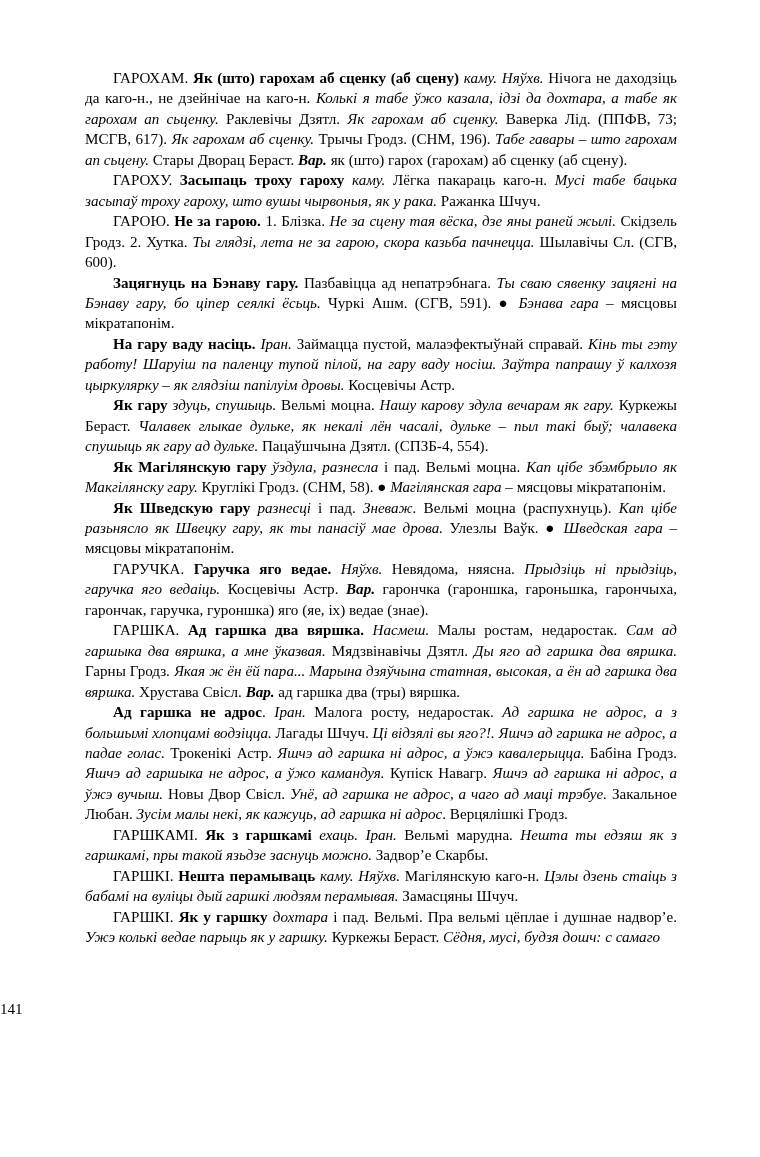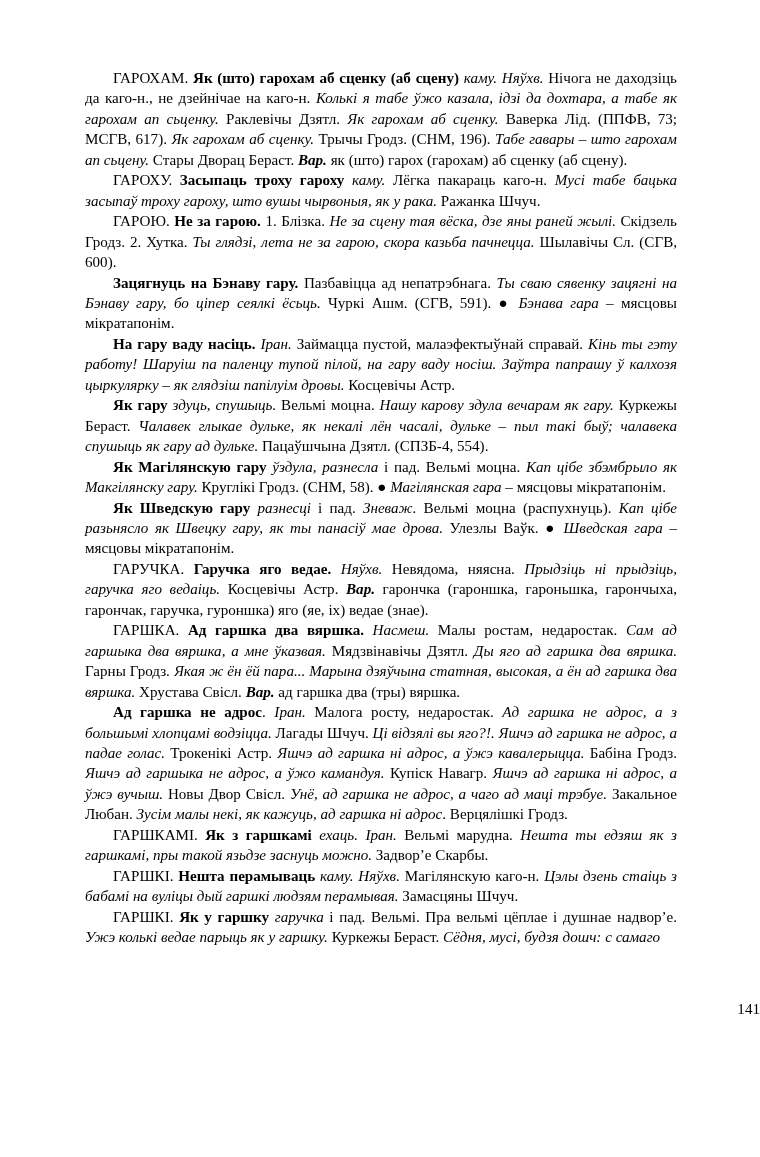--- a/index.html
+++ b/index.html
@@ -40,21 +40,21 @@
   }
   .hw   { font-weight: 400; }          
   .ph   { font-weight: 700; }          
   .ital { font-style: italic; }        
   .bi   { font-weight: 700; font-style: italic; }
   .pagenum {
     position: absolute;
     left: 0;
     right: 0;
     top: 1001px;
-    text-align: right;
+    text-align: left;
     font-size: 15.1px;
     font-family: "Liberation Serif", "DejaVu Serif", serif;
   }
 </style>
 </head>
 <body>
 
 <div class="page">
 
   <div class="text-column" id="text-column">
@@ -64,18 +64,18 @@
       <p class="entry"><span class="ph">Зацягнуць на Бэнаву гару.</span><span class="hw"> Пазбавіцца ад непатрэбнага. </span><span class="ital">Ты сваю сявенку зацягні на Бэнаву гару, бо ціпер сеялкі ёсьць.</span><span class="hw"> Чуркі Ашм. (СГВ, 591). ● </span><span class="ital">Бэнава гара</span><span class="hw"> – мясцовы мікратапонім.</span></p>
       <p class="entry"><span class="ph">На гару ваду насіць.</span><span class="hw"> </span><span class="ital">Іран.</span><span class="hw"> Займацца пустой, малаэфектыўнай справай. </span><span class="ital">Кінь ты гэту работу! Шаруіш па паленцу тупой пілой, на гару ваду носіш. Заўтра папрашу ў калхозя цыркулярку – як глядзіш папілуім дровы.</span><span class="hw"> Косцевічы Астр.</span></p>
       <p class="entry"><span class="ph">Як гару</span><span class="hw"> </span><span class="ital">здуць, спушыць.</span><span class="hw"> Вельмі моцна. </span><span class="ital">Нашу карову здула вечарам як гару.</span><span class="hw"> Куркежы Бераст. </span><span class="ital">Чалавек глыкае дульке, як некалі лён часалі, дульке – пыл такі быў; чалавека спушыць як гару ад дульке.</span><span class="hw"> Пацаўшчына Дзятл. (СПЗБ-4, 554).</span></p>
       <p class="entry"><span class="ph">Як Магілянскую гару</span><span class="hw"> </span><span class="ital">ўздула, разнесла</span><span class="hw"> і пад. Вельмі моцна. </span><span class="ital">Кап цібе збэмбрыло як Макгілянску гару.</span><span class="hw"> Круглікі Гродз. (СНМ, 58). ● </span><span class="ital">Магілянская гара</span><span class="hw"> – мясцовы мікратапонім.</span></p>
       <p class="entry"><span class="ph">Як Шведскую гару</span><span class="hw"> </span><span class="ital">разнесці</span><span class="hw"> і пад. </span><span class="ital">Зневаж.</span><span class="hw"> Вельмі моцна (распухнуць). </span><span class="ital">Кап цібе разьнясло як Швецку гару, як ты панасіў мае дрова.</span><span class="hw"> Улезлы Ваўк. ● </span><span class="ital">Шведская гара</span><span class="hw"> – мясцовы мікратапонім.</span></p>
       <p class="entry"><span class="hw">ГАРУЧКА. </span><span class="ph">Гаручка яго  ведае.</span><span class="hw"> </span><span class="ital">Няўхв.</span><span class="hw"> Невядома, няясна. </span><span class="ital">Прыдзіць ні прыдзіць, гаручка яго ведаіць.</span><span class="hw"> Косцевічы Астр. </span><span class="bi">Вар.</span><span class="hw"> гарончка (гароншка, гароньшка, гарончыха, гарончак, гаручка, гуроншка) яго (яе, іх) ведае (знае).</span></p>
       <p class="entry"><span class="hw">ГАРШКА. </span><span class="ph">Ад гаршка два вяршка.</span><span class="hw"> </span><span class="ital">Насмеш.</span><span class="hw"> Малы ростам, недаростак. </span><span class="ital">Сам ад гаршыка два вяршка, а мне ўказвая.</span><span class="hw"> Мядзвінавічы Дзятл. </span><span class="ital">Ды яго ад гаршка два вяршка.</span><span class="hw"> Гарны Гродз. </span><span class="ital">Якая ж ён ёй пара... Марына дзяўчына статная, высокая, а ён ад гаршка два вяршка.</span><span class="hw"> Хрустава Свісл. </span><span class="bi">Вар.</span><span class="hw"> ад гаршка два (тры) вяршка.</span></p>
       <p class="entry"><span class="ph">Ад гаршка не адрос</span><span class="hw">. </span><span class="ital">Іран.</span><span class="hw"> Малога росту, недаростак. </span><span class="ital">Ад гаршка не адрос, а з большымі хлопцамі водзіцца.</span><span class="hw"> Лагады Шчуч. </span><span class="ital">Ці відзялі вы яго?!. Яшчэ ад гаршка не адрос, а падае голас.</span><span class="hw"> Трокенікі Астр. </span><span class="ital">Яшчэ ад гаршка ні адрос, а ўжэ кавалерыцца.</span><span class="hw"> Бабіна Гродз. </span><span class="ital">Яшчэ ад гаршыка не адрос, а ўжо камандуя.</span><span class="hw"> Купіск Навагр. </span><span class="ital">Яшчэ ад гаршка ні адрос, а ўжэ вучыш.</span><span class="hw"> Новы Двор Свісл. </span><span class="ital">Унё, ад гаршка не адрос, а чаго ад маці трэбуе.</span><span class="hw"> Закальное Любан. </span><span class="ital">Зусім малы некі, як кажуць, ад гаршка ні адрос</span><span class="hw">. Верцялішкі Гродз.</span></p>
       <p class="entry"><span class="hw">ГАРШКАМІ. </span><span class="ph">Як з гаршкамі</span><span class="hw"> </span><span class="ital">ехаць.</span><span class="hw"> </span><span class="ital">Іран.</span><span class="hw"> Вельмі марудна. </span><span class="ital">Нешта ты едзяш як з гаршкамі, пры такой язьдзе заснуць можно.</span><span class="hw"> Задвор’е Скарбы.</span></p>
       <p class="entry"><span class="hw">ГАРШКІ. </span><span class="ph">Нешта перамываць</span><span class="hw"> </span><span class="ital">каму. Няўхв.</span><span class="hw"> Магілянскую каго-н. </span><span class="ital">Цэлы дзень стаіць з бабамі на вуліцы дый гаршкі людзям перамывая.</span><span class="hw"> Замасцяны Шчуч.</span></p>
-      <p class="entry"><span class="hw">ГАРШКІ. </span><span class="ph">Як у гаршку</span><span class="hw"> </span><span class="ital">гаручка</span><span class="hw"> і пад. Вельмі. Пра вельмі цёплае і душнае надвор’е. </span><span class="ital">Ужэ колькі ведае парыць як у гаршку.</span><span class="hw"> Куркежы Бераст. </span><span class="ital">Сёдня, мусі, будзя дошч: с самаго</span></p>
+      <p class="entry"><span class="hw">ГАРШКІ. </span><span class="ph">Як у гаршку</span><span class="hw"> </span><span class="ital">дохтара</span><span class="hw"> і пад. Вельмі. Пра вельмі цёплае і душнае надвор’е. </span><span class="ital">Ужэ колькі ведае парыць як у гаршку.</span><span class="hw"> Куркежы Бераст. </span><span class="ital">Сёдня, мусі, будзя дошч: с самаго</span></p>
     </div>
 
   <div class="pagenum">141</div>
 
 </div>
 
 </body></html>

